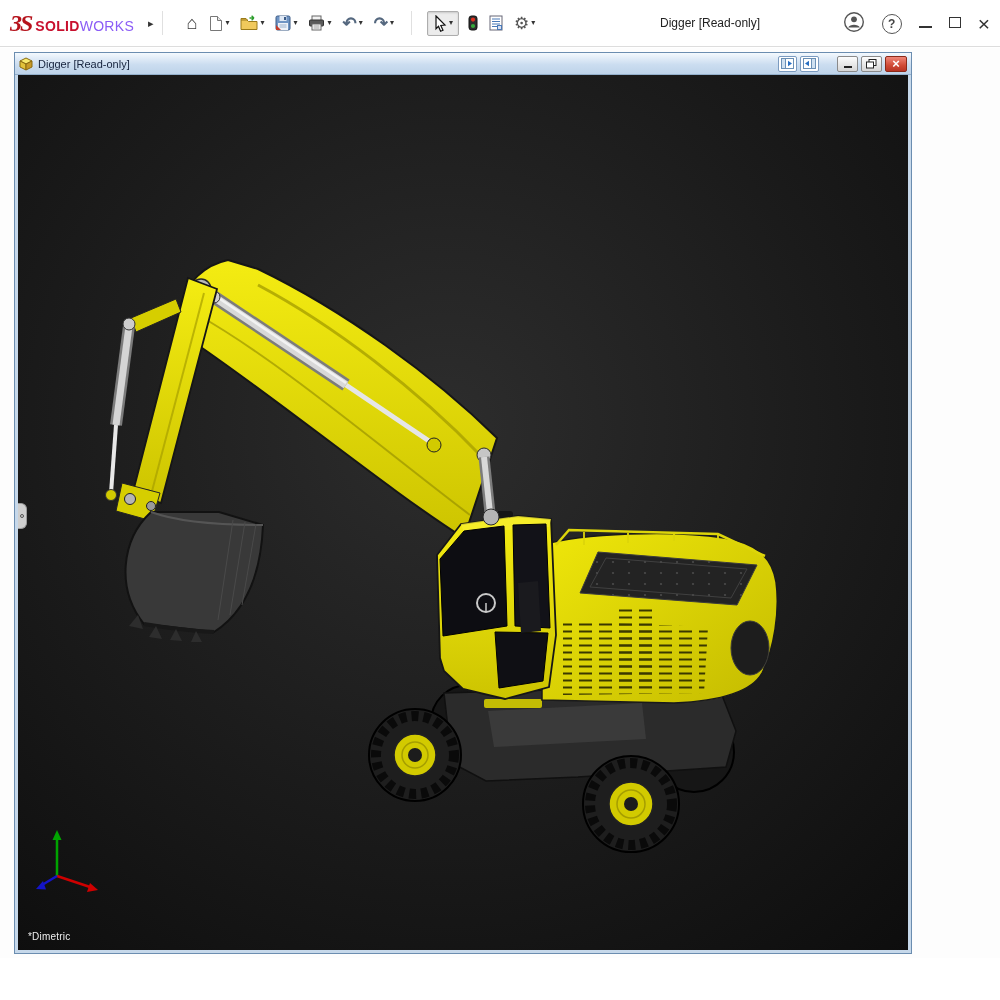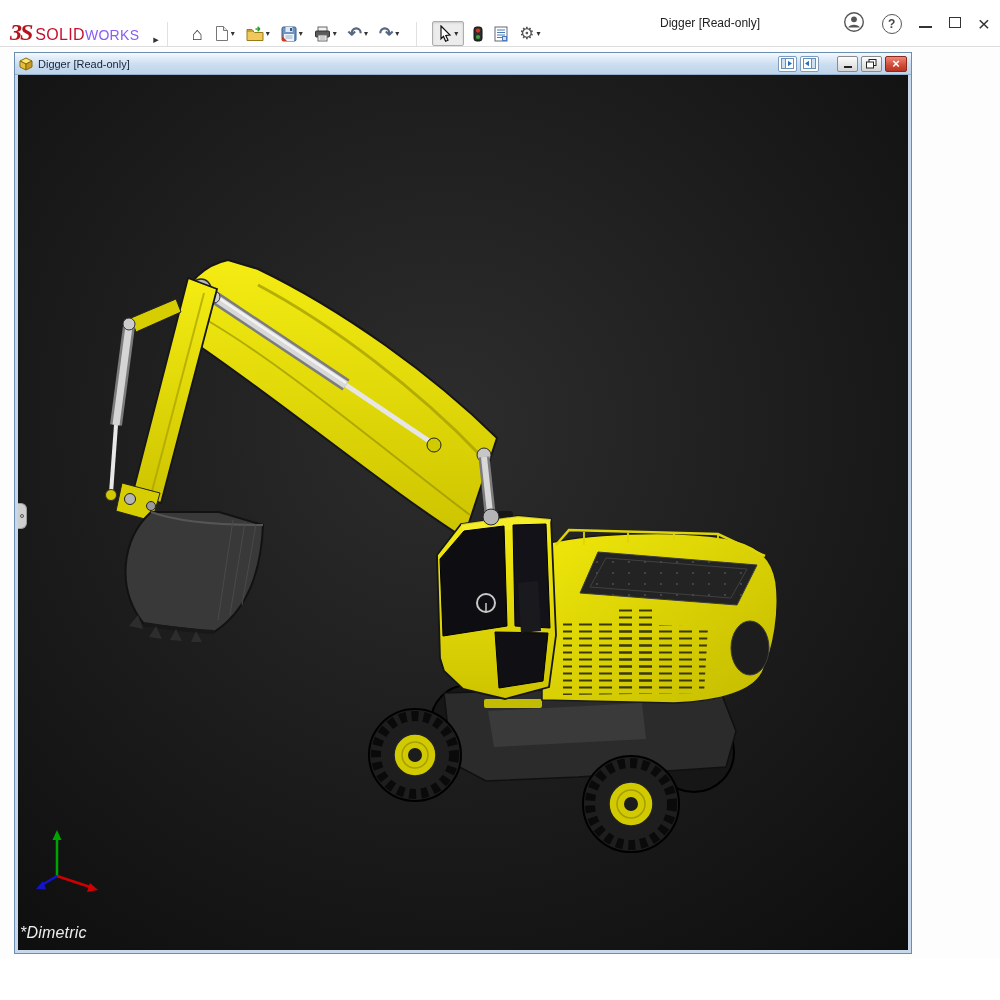--- a/index.html
+++ b/index.html
@@ -1,23 +1,23 @@
 <!DOCTYPE html>
 <html><head>
 <meta charset="utf-8">
 <style>
   * { box-sizing: border-box; margin: 0; padding: 0; }
   html,body { width:1000px; height:1000px; background:#fff; font-family:"Liberation Sans",sans-serif; overflow:hidden; }
   button { border:none; background:none; padding:0; cursor:default; font-family:inherit; }
 
   
-  .topbar { position:absolute; left:0; top:0; width:1000px; height:47px; background:#fff; border-bottom:1px solid #ddd; display:flex; align-items:flex-end; }
+  .topbar { position:absolute; left:0; top:0; width:1000px; height:47px; background:#fff; border-bottom:1px solid #ddd; display:flex; align-items:center; }
   .logo { display:flex; align-items:baseline; margin-left:10px; white-space:nowrap; }
   .logo-mark { font-family:"Liberation Serif",serif; font-style:italic; font-weight:bold; font-size:24px; color:#b5121b; letter-spacing:-2px; margin-right:4px; }
-  .logo-solid { font-size:16px; font-weight:normal; color:#c8102e; letter-spacing:.3px; }
+  .logo-solid { font-size:14px; font-weight:bold; color:#c8102e; letter-spacing:.3px; }
   .logo-works { font-size:14px; font-weight:normal; color:#8b5cf6; letter-spacing:.3px; }
   .flyout { font-size:11px; color:#333; margin-left:14px; }
   .sep { width:1px; height:24px; background:#e0e0e0; margin:0 8px; }
   .tools { display:flex; align-items:center; gap:7px; margin-left:14px; }
   .tbtn { display:flex; align-items:center; gap:2px; padding:3px 2px; border-radius:2px; }
   .tbtn.pressed { background:#ececec; border:1px solid #adadad; padding:3px 5px; box-shadow:inset 0 1px 2px rgba(0,0,0,.15); }
   .gi { font-size:18px; color:#3a3a3a; line-height:1; }
   .gi.arrow { font-size:17px; color:#55687f; font-weight:bold; }
   .gi.gear { font-size:17px; color:#555; }
   .dd { font-size:8px; color:#333; line-height:1; }
@@ -36,21 +36,21 @@
   .doc-controls { margin-left:auto; display:flex; align-items:center; gap:3px; }
   .pane-btn { width:19px; height:16px; background:#fff; border:1px solid #7b9bc0; border-radius:2px; display:flex; align-items:center; justify-content:center; }
   .ctl-gap { width:12px; }
   .doc-sys { width:21px; height:16px; border:1px solid #8a8a8a; border-radius:2px; background:linear-gradient(#fdfdfd,#d6d6d6); display:flex; align-items:center; justify-content:center; }
   .doc-min-bar { width:8px; height:2px; background:#222; margin-top:7px; }
   .doc-close { width:22px; height:16px; border:1px solid #8a2a1a; border-radius:2px; background:linear-gradient(#ef8678,#d04a36 60%,#b83424); display:flex; align-items:center; justify-content:center; }
   .doc-close-x { color:#fff; font-size:13px; font-weight:bold; line-height:1; margin-top:-1px; }
 
   .viewport { position:absolute; left:3px; top:22px; right:3px; bottom:3px; background:#141414; overflow:hidden; }
   .model-svg { position:absolute; left:0; top:0; width:100%; height:100%; }
-  .orientation-label { position:absolute; left:2px; bottom:8px; font-size:16px; color:#ededed; letter-spacing:.2px;font-style:italic; }
+  .orientation-label { position:absolute; left:10px; bottom:8px; font-size:10px; color:#ededed; letter-spacing:.2px; }
   .collapse-tab { position:absolute; left:0; top:428px; width:9px; height:26px; background:#cfcfcf; border:1px solid #9a9a9a; border-left:none; border-radius:0 6px 6px 0; display:flex; align-items:center; justify-content:center; }
   .tab-dot { width:4px; height:4px; border:1px solid #555; border-radius:50%; }
 
   .bottom-strip { position:absolute; left:0; top:958px; width:1000px; height:42px; background:#fff; }
 </style>
 </head>
 <body>
 
 <div class="topbar">
   <div class="logo">

